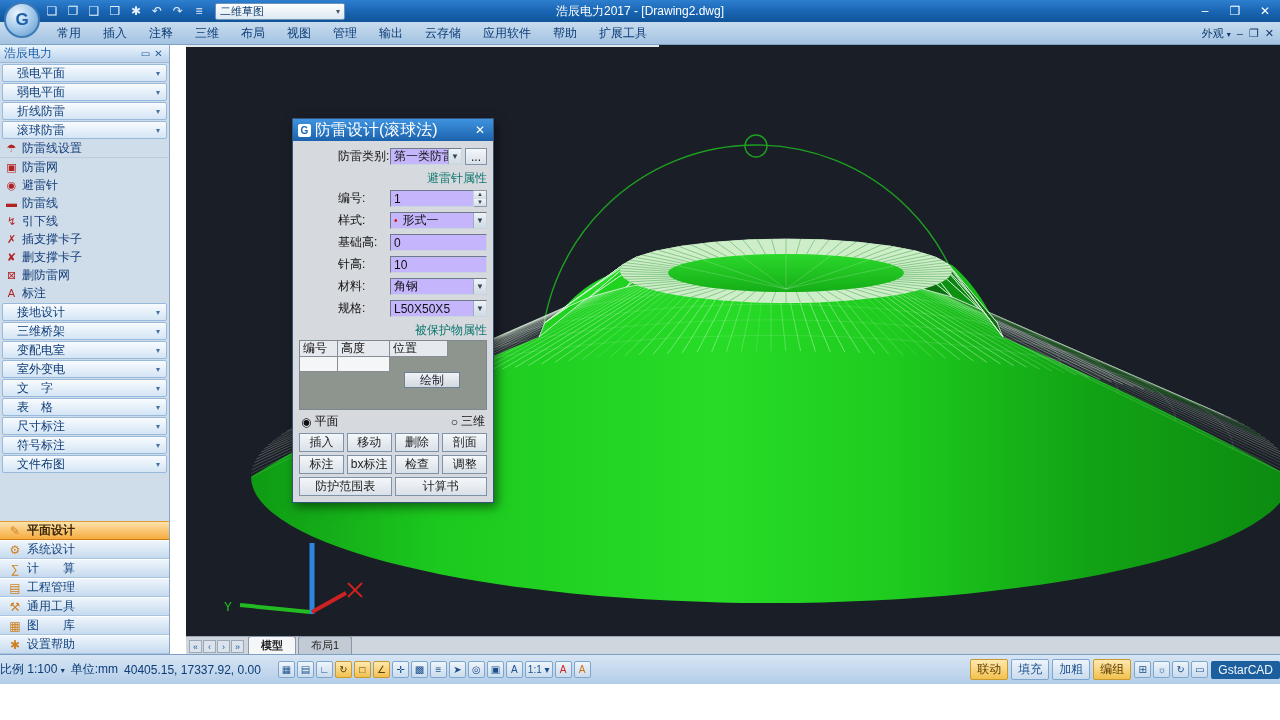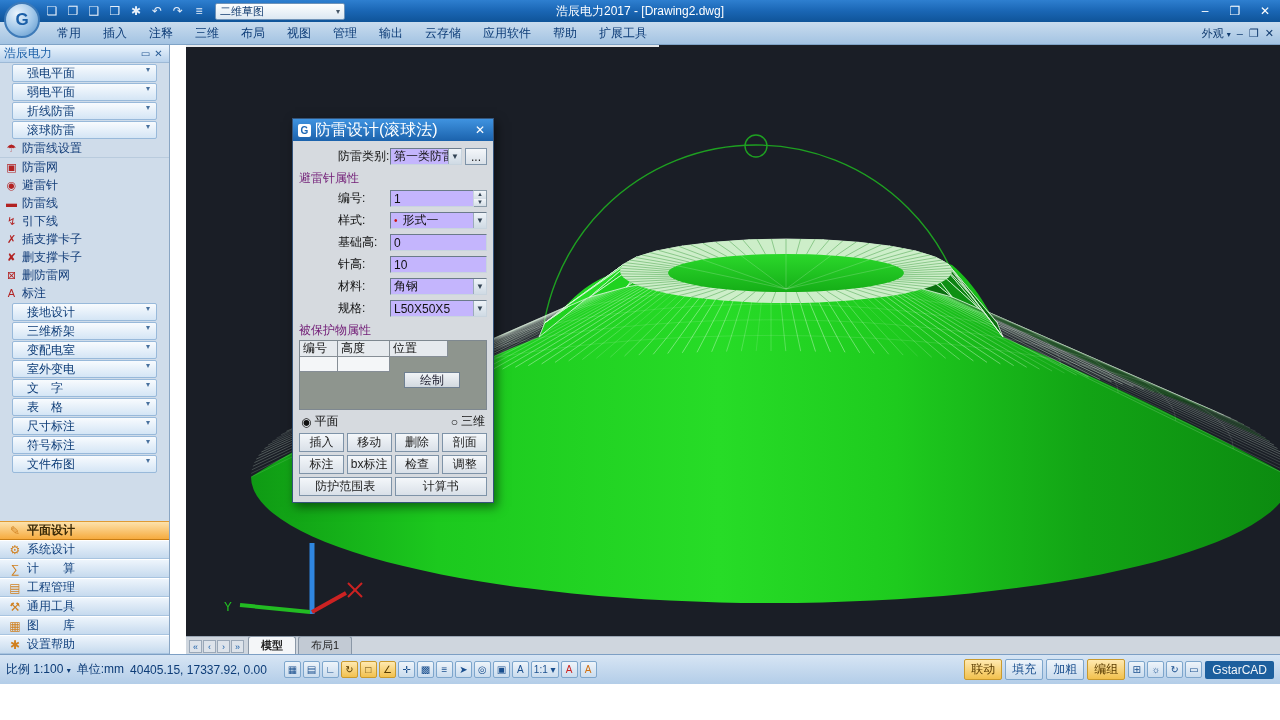--- a/index.html
+++ b/index.html
@@ -23,22 +23,22 @@
   .menutab{padding:3px 11px;cursor:default;}
   .mright{margin-left:auto;display:flex;align-items:center;gap:6px;padding-right:6px;font-size:11px;color:#123c70;}
   .mright .dbt{font-size:11px;}
   
   .main{display:flex;height:609px;gap:16px;}
   .sidebar{width:170px;background:#cfdcea;border-right:1px solid #8aa6c4;display:flex;flex-direction:column;font-size:12px;}
   .sb-head{height:18px;display:flex;align-items:center;padding:0 4px;color:#1a5fa8;
     background:linear-gradient(#eaf4fd,#b9d2ec);border-bottom:1px solid #9db9d6;}
   .sb-head .ttl{flex:1;}
   .sb-head .hic{width:13px;text-align:center;color:#2a5c96;font-size:10px;}
-  .sb-grp{height:18px;margin:1px 12px;background:linear-gradient(#f8fbfe,#d4e5f5);border:1px solid #98b9da;border-radius:2px;
-    display:flex;align-items:flex-start;color:#0d3c77;padding:0 6px 0 14px;}
+  .sb-grp{height:18px;margin:1px 2px;background:linear-gradient(#f8fbfe,#d4e5f5);border:1px solid #98b9da;border-radius:2px;
+    display:flex;align-items:center;color:#0d3c77;padding:0 6px 0 14px;}
   .sb-grp .cap{margin-left:auto;font-size:8px;color:#48719e;}
   .sb-flat{height:18px;display:flex;align-items:center;padding:0 4px;color:#123c78;border-bottom:1px solid #b9cbdd;}
   .sb-tool{height:18px;display:flex;align-items:center;padding:0 4px;color:#123c78;}
   .tico{width:15px;font-size:11px;color:#b22222;text-align:center;margin-right:3px;}
   .sb-spacer{flex:1;}
   .sb-mode{height:19px;display:flex;align-items:center;gap:5px;padding:0 8px;color:#13427e;
     background:linear-gradient(#eef5fc,#c6daee);border-top:1px solid #ffffff;border-bottom:1px solid #a8c4e0;}
   .sb-mode .mico{color:#d08020;font-size:12px;width:14px;text-align:center;}
   .sb-mode.active{background:linear-gradient(#fde2ac,#f6ab3e);border-top:1px solid #e09a33;border-bottom:1px solid #c87d14;font-weight:bold;color:#3a2a08;}
   
@@ -60,21 +60,21 @@
   .drow{display:flex;align-items:center;height:21px;margin:1px 0;padding-left:39px;}
   .dlabel{width:52px;flex:none;}
   .dinput{flex:1;height:17px;background:#c4b5fd;border:1px solid;border-color:#6b7b8a #c8d4de #c8d4de #6b7b8a;
     padding:0 3px;display:flex;align-items:center;overflow:hidden;white-space:nowrap;}
   .combo{position:relative;padding-right:14px;}
   .combo .cart{position:absolute;right:0;top:0;bottom:0;width:13px;background:linear-gradient(#eef3f8,#cfdae4);
     border-left:1px solid #9bacba;display:flex;align-items:center;justify-content:center;font-size:8px;color:#345;}
   .reddot{color:#cc1111;margin-right:5px;font-size:10px;}
   .spinner{width:13px;height:17px;display:flex;flex-direction:column;border:1px solid #8a9aa8;border-left:none;}
   .spinner span{flex:1;font-size:6px;line-height:7px;text-align:center;background:linear-gradient(#f2f6fa,#d4dde5);color:#345;}
-  .dsec{margin:3px 0 1px;color:#701a75;}
+  .dsec{margin:3px 0 1px;color:#0f766e;text-align:right;}
   .dtable{border:1px solid #7e8890;margin:1px 0 2px;}
   .thead{display:flex;background:#8e958e;}
   .thc{height:16px;background:#e6eaee;border-right:1px solid #868e96;border-bottom:1px solid #868e96;padding:0 3px;display:flex;align-items:center;}
   .tbody{height:52px;background:#8e958e;position:relative;}
   .tcell{position:absolute;top:0;height:15px;background:#f4f6f8;border-right:1px solid #868e96;border-bottom:1px solid #868e96;}
   .tdrawbtn{position:absolute;left:104px;top:15px;width:56px;height:16px;background:linear-gradient(#f0f3f6,#d2d9e0);
     border:1px solid #6f8092;display:flex;align-items:center;justify-content:center;font-size:12px;color:#223;}
   .radiorow{display:flex;align-items:center;margin:3px 0 2px;padding:0 2px;}
   .radiorow .r2{margin-left:auto;}
   .rdo{display:flex;align-items:center;gap:3px;}
@@ -84,21 +84,21 @@
     display:flex;align-items:center;justify-content:center;color:#1c1c1c;}
   
   .tabstrip{height:18px;background:#cfd6de;border-top:1px solid #9aa6b4;display:flex;align-items:flex-end;
     padding-left:3px;font-size:11px;color:#222;}
   .tnav{display:flex;gap:1px;margin:0 4px 1px 0;}
   .tnav span{width:13px;height:13px;background:#dde3ea;border:1px solid #9aa8b8;color:#1a5fa8;font-size:9px;
     display:flex;align-items:center;justify-content:center;}
   .sheet{padding:1px 12px;background:#c2cad4;border:1px solid #8a97a6;border-bottom:none;border-radius:3px 3px 0 0;margin-right:2px;}
   .sheet.active{background:#f4f6f8;font-weight:bold;}
   .statusbar{height:30px;background:linear-gradient(#d7e5f4,#b3cde8);border-top:1px solid #7d9fc4;display:flex;
-    align-items:center;font-size:12px;color:#0d3c77;padding:0 6px;gap:3px;}
+    align-items:center;font-size:12px;color:#0d3c77;padding:0 0;gap:3px;}
   .stleft{display:flex;align-items:center;gap:6px;margin-right:14px;white-space:nowrap;}
   .sticons{display:flex;gap:2px;align-items:center;}
   .stic{min-width:17px;height:17px;padding:0 2px;background:linear-gradient(#eef4fa,#cadcee);border:1px solid #7ea6cc;
     display:flex;align-items:center;justify-content:center;font-size:10px;color:#1a4f8e;border-radius:2px;white-space:nowrap;}
   .stic.hl{background:linear-gradient(#ffe9b0,#f2c14e);border-color:#c99a2e;color:#5a3c00;}
   .stic.red{color:#c22;}
   .stic.org{color:#d07010;}
   .stright{margin-left:auto;display:flex;align-items:center;gap:3px;}
   .sttog{padding:1px 6px;border:1px solid #7ea6cc;background:linear-gradient(#eef4fa,#cadcee);border-radius:2px;color:#1a4f8e;}
   .sttog.hl{background:linear-gradient(#ffe9b0,#f2c14e);border-color:#c99a2e;color:#5a3c00;}

